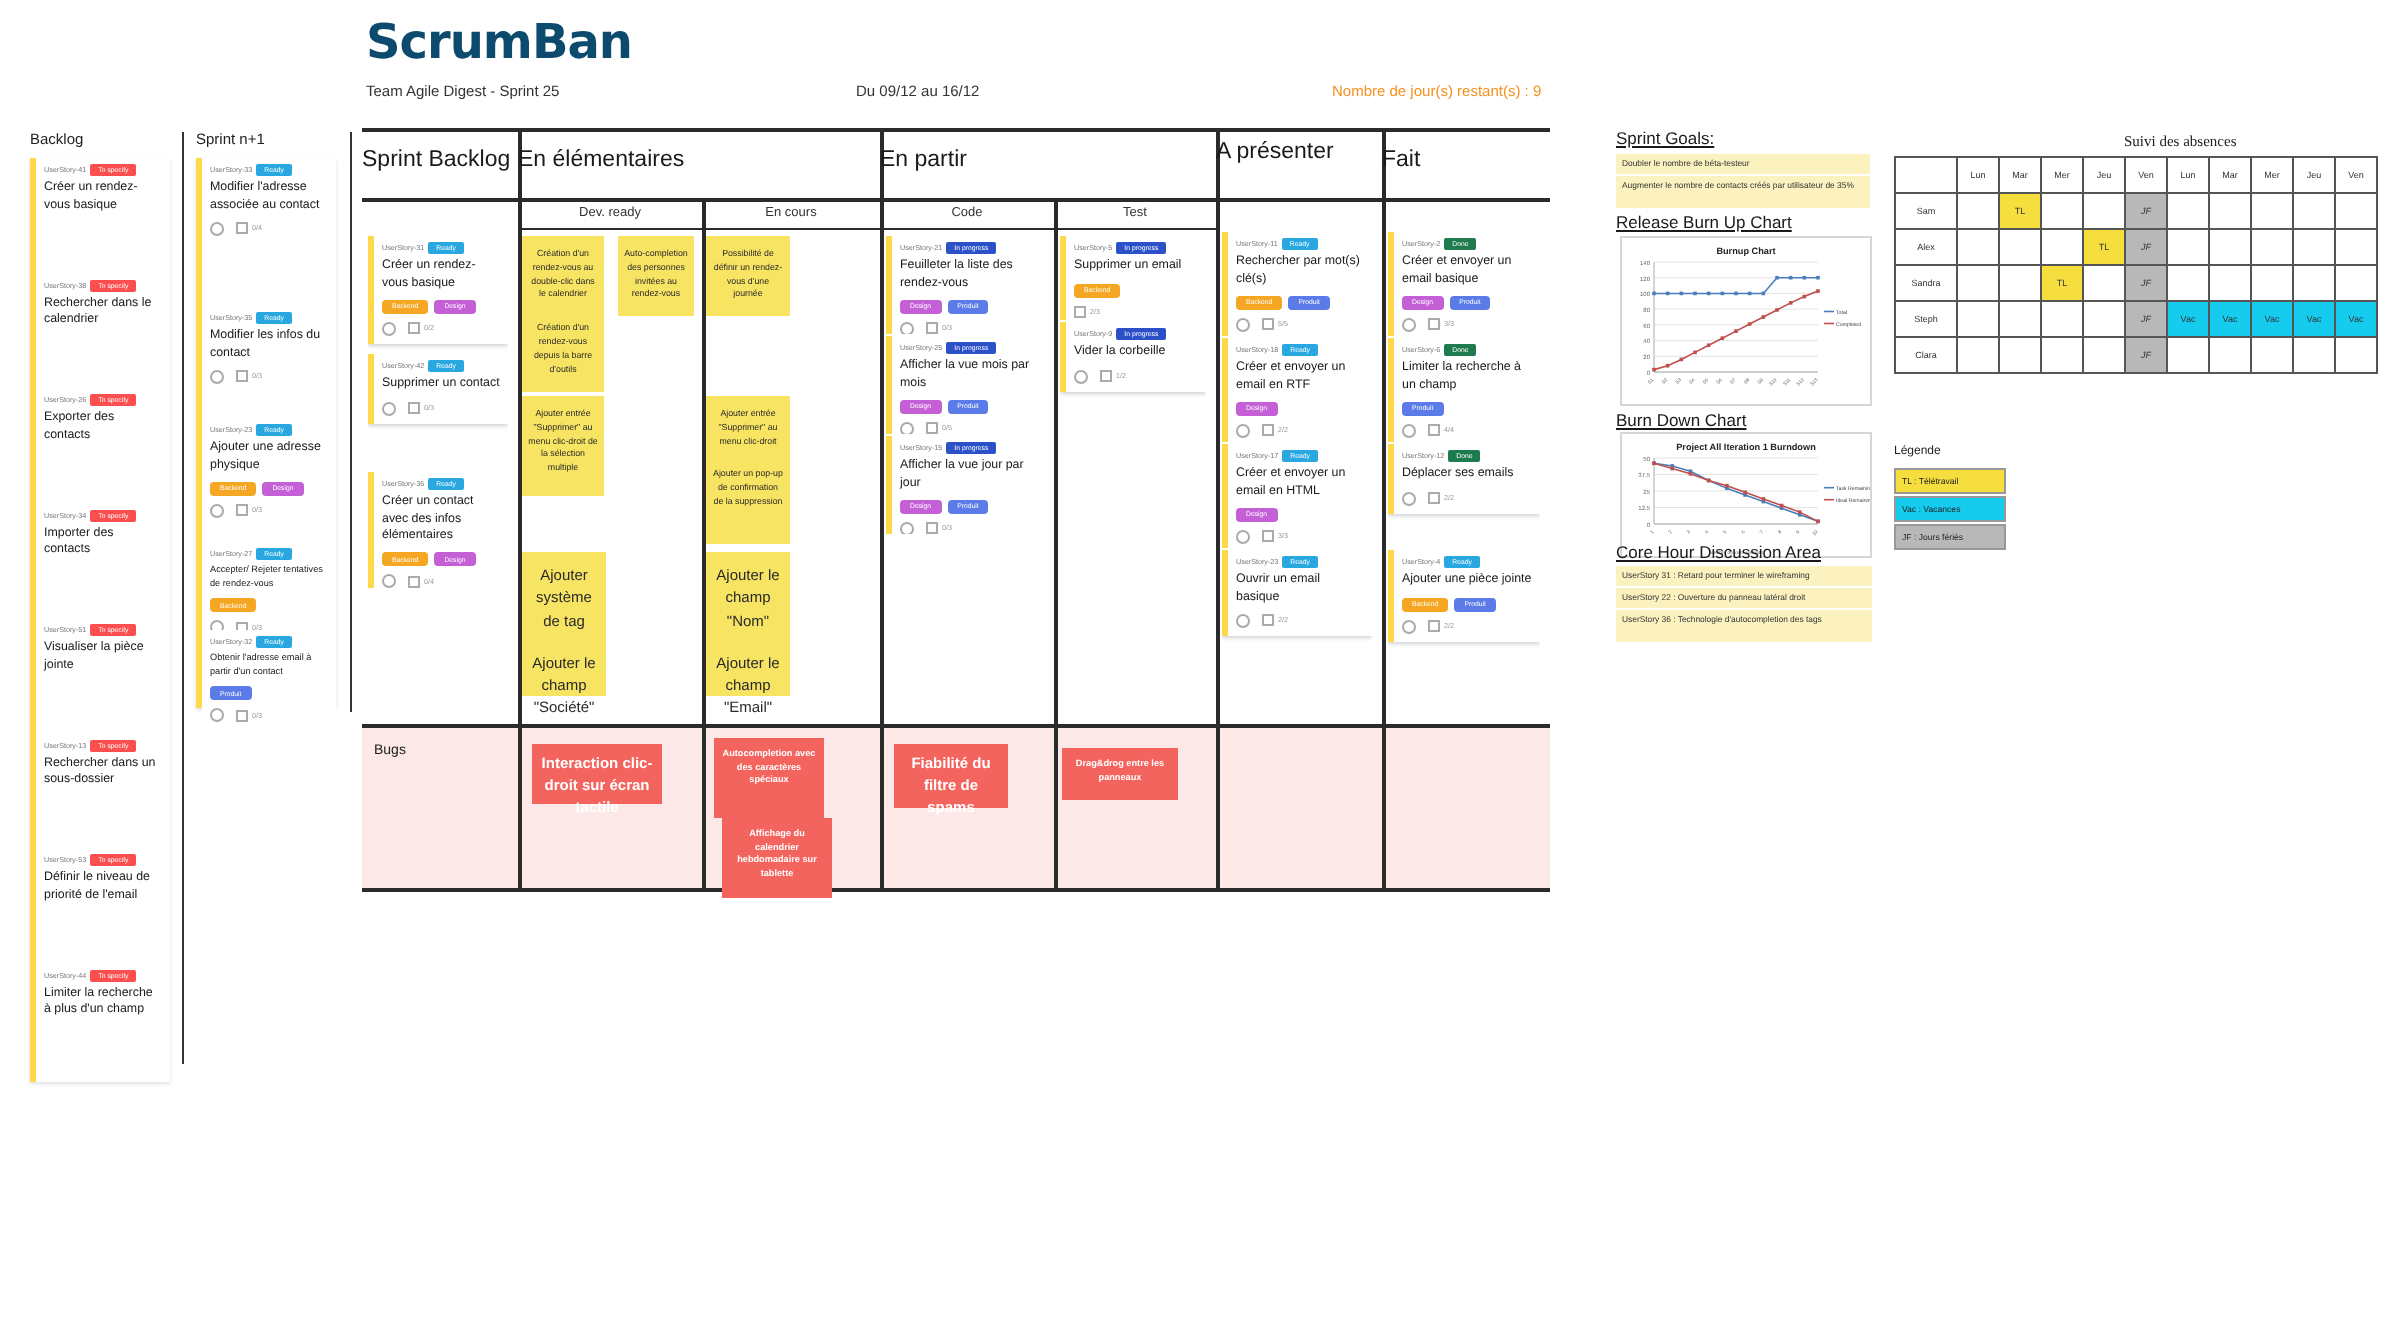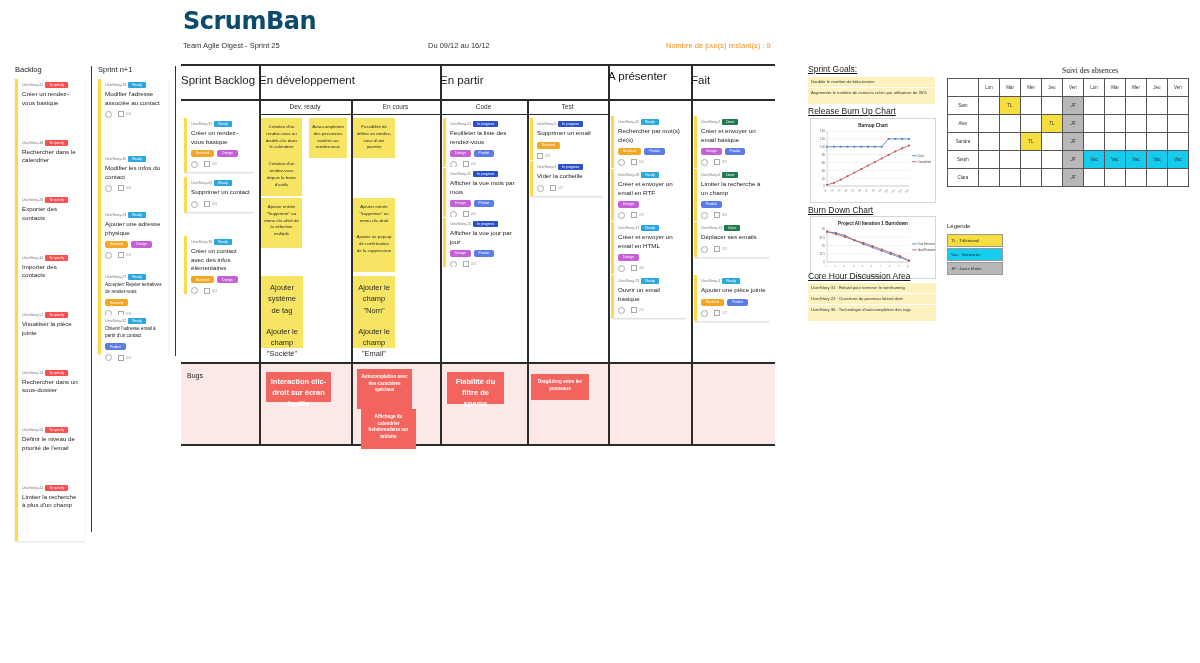--- a/index.html
+++ b/index.html
@@ -290,21 +290,21 @@
     <div class="grid-line" style="left:346px;top:36px;width:1px;height:14px"></div>
     <div class="grid-line" style="left:78px;top:36px;width:1.5px;height:345px"></div>
     <div class="grid-line" style="left:170px;top:36px;width:1.5px;height:345px"></div>
     <div class="grid-line" style="left:259px;top:36px;width:1.5px;height:345px"></div>
     <div class="grid-line" style="left:346px;top:36px;width:1.5px;height:345px"></div>
     <div class="grid-line" style="left:427px;top:36px;width:1.5px;height:345px"></div>
     <div class="grid-line" style="left:510px;top:36px;width:1.5px;height:345px"></div>
     <div class="grid-line" style="left:0;top:298px;width:594px;height:1.5px"></div>
     <div class="grid-line" style="left:0;top:380px;width:594px;height:1.5px"></div>
     <div class="hdr" style="left:0px;top:10px;width:78px">Sprint Backlog</div>
-    <div class="hdr" style="left:78px;top:10px;width:181px">En développement</div>
+    <div class="hdr" style="left:78px;top:10px;width:181px">En élémentaires</div>
     <div class="hdr" style="left:259px;top:10px;width:168px">En partir</div>
     <div class="hdr" style="left:427px;top:6px;width:96px">A présenter</div>
     <div class="hdr" style="left:510px;top:10px;width:84px">Fait</div>
     <div class="subhdr" style="left:78px;top:39px;width:92px">Dev. ready</div>
     <div class="subhdr" style="left:170px;top:39px;width:89px">En cours</div>
     <div class="subhdr" style="left:259px;top:39px;width:87px">Code</div>
     <div class="subhdr" style="left:346px;top:39px;width:81px">Test</div>
     <div class="cell" style="left:3px;top:54px;width:70px;height:58px;overflow:hidden">
       <div class="card">
         <div class="mc-top">

